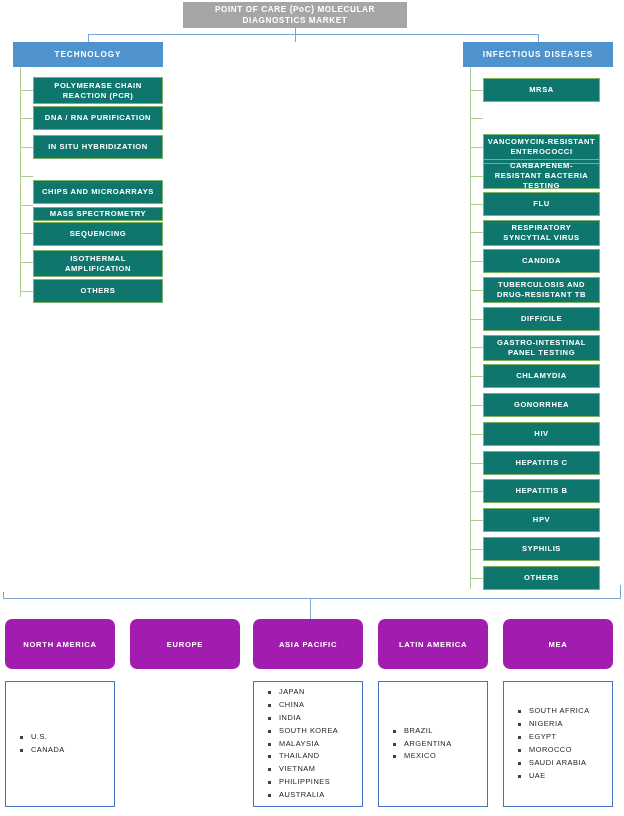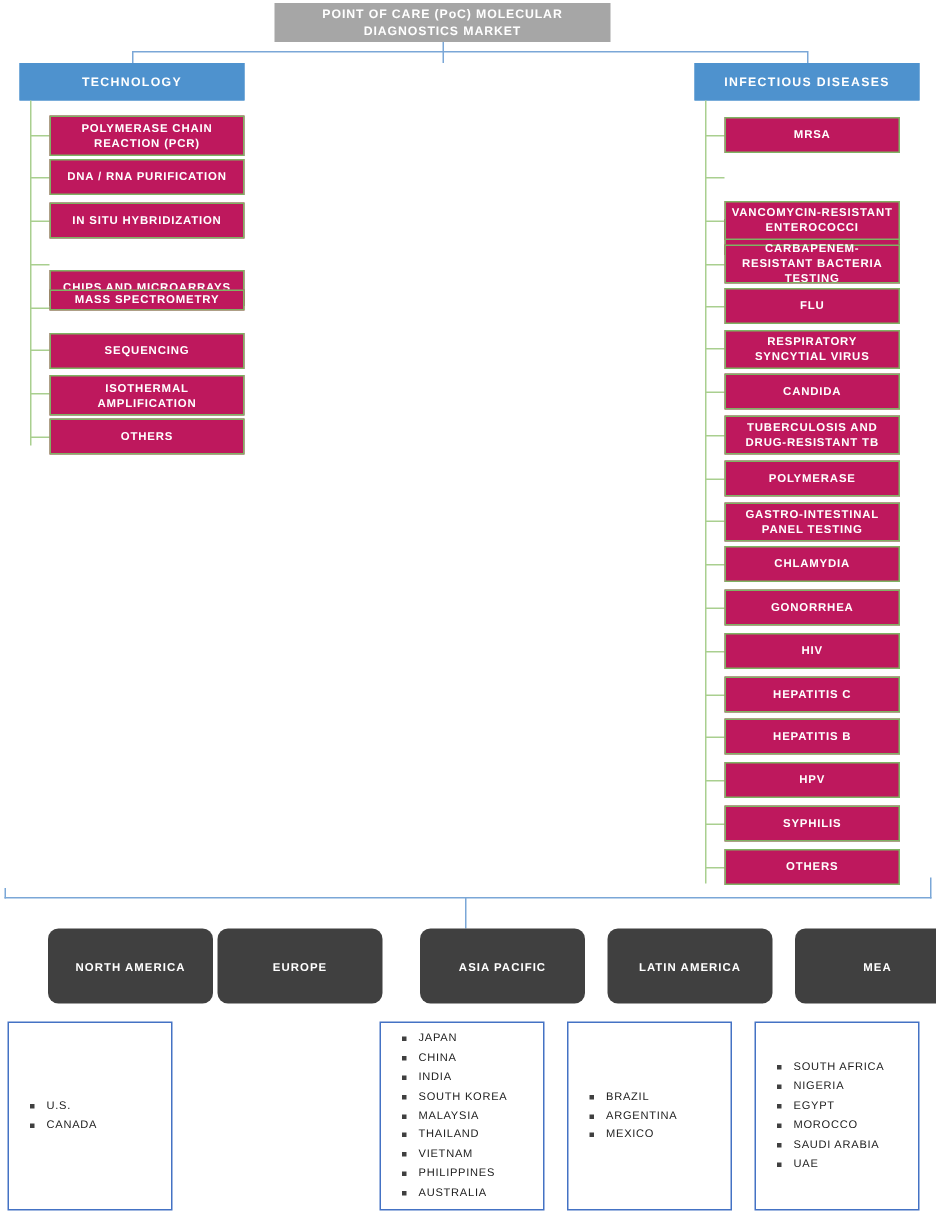--- a/index.html
+++ b/index.html
@@ -48,47 +48,46 @@
     letter-spacing: 0.9px;
     display: flex; align-items: center; justify-content: center;
     text-align: center;
   }
   #cat-technology { left: 13px; top: 42px; width: 150px; }
   #cat-infectious { left: 463px; top: 42px; width: 150px; }
 
   
   .leaf {
     position: absolute;
-    background: #be185d;
+    background: #0f766e;
     border: 1px solid #7fb363;
     color: #ffffff;
     font-size: 7.6px;
     font-weight: bold;
     letter-spacing: 0.55px;
     display: flex; align-items: center; justify-content: center;
     text-align: center;
     line-height: 1.3;
     padding: 0 3px;
   }
   .col-tech .leaf { left: 33px; width: 130px; }
   .col-inf  .leaf { left: 483px; width: 117px; }
 
   
   .region-head {
     position: absolute;
     top: 619px; width: 110px; height: 50px;
-    background: #404040;
+    background: #a21caf;
     border-radius: 7px;
     color: #ffffff;
     font-size: 7.6px;
     font-weight: bold;
     letter-spacing: 0.7px;
     display: flex; align-items: center; justify-content: center;
     text-align: center;
-    margin-left: 27px;
   }
   .region-body {
     position: absolute;
     top: 681px; width: 110px; height: 126px;
     background: #ffffff;
     border: 1.4px solid #4472c4;
     display: flex; align-items: center;
     padding-left: 14px;
   }
   .region-body ul { list-style: none; }
@@ -133,21 +132,21 @@
     <div class="gl gl-h" style="left:20px; top:176px; width:13px;"></div>
     <div class="gl gl-h" style="left:20px; top:205px; width:13px;"></div>
     <div class="gl gl-h" style="left:20px; top:233px; width:13px;"></div>
     <div class="gl gl-h" style="left:20px; top:262px; width:13px;"></div>
     <div class="gl gl-h" style="left:20px; top:291px; width:13px;"></div>
 
     <div class="leaf" style="top:77px; height:27px;">POLYMERASE CHAIN REACTION (PCR)</div>
     <div class="leaf" style="top:106px; height:24px;">DNA / RNA PURIFICATION</div>
     <div class="leaf" style="top:135px; height:24px;">IN SITU HYBRIDIZATION</div>
     <div class="leaf" style="top:164px; height:24px;margin-top:16px;">CHIPS AND MICROARRAYS</div>
-    <div class="leaf" style="top:193px; height:14px;">MASS SPECTROMETRY</div>
+    <div class="leaf" style="top:207px; height:14px;">MASS SPECTROMETRY</div>
     <div class="leaf" style="top:222px; height:24px;">SEQUENCING</div>
     <div class="leaf" style="top:250px; height:27px;">ISOTHERMAL AMPLIFICATION</div>
     <div class="leaf" style="top:279px; height:24px;">OTHERS</div>
   </div>
 
   <div class="col-inf">
     <div class="gl gl-v" style="left:470px; top:67px; height:522px;"></div>
 
     <div class="gl gl-h" style="left:470px; top:90px; width:13px;"></div>
     <div class="gl gl-h" style="left:470px; top:118px; width:13px;"></div>
@@ -169,39 +168,39 @@
     <div class="gl gl-h" style="left:470px; top:578px; width:13px;"></div>
 
     <div class="leaf" style="top:78px;  height:24px;">MRSA</div>
     <div class="leaf" style="top:106px; height:24px;margin-top:40px;">CLOSTRIDIUM  DIFFICILE</div>
     <div class="leaf" style="top:134px; height:26px;">VANCOMYCIN-RESISTANT ENTEROCOCCI</div>
     <div class="leaf" style="top:163px; height:26px;">CARBAPENEM-RESISTANT BACTERIA TESTING</div>
     <div class="leaf" style="top:192px; height:24px;">FLU</div>
     <div class="leaf" style="top:220px; height:26px;">RESPIRATORY SYNCYTIAL VIRUS</div>
     <div class="leaf" style="top:249px; height:24px;">CANDIDA</div>
     <div class="leaf" style="top:277px; height:26px;">TUBERCULOSIS AND DRUG-RESISTANT TB</div>
-    <div class="leaf" style="top:307px; height:24px;">POLYMERASE</div>
+    <div class="leaf" style="top:307px; height:24px;">DIFFICILE</div>
     <div class="leaf" style="top:335px; height:26px;">GASTRO-INTESTINAL PANEL TESTING</div>
     <div class="leaf" style="top:364px; height:24px;">CHLAMYDIA</div>
     <div class="leaf" style="top:393px; height:24px;">GONORRHEA</div>
     <div class="leaf" style="top:422px; height:24px;">HIV</div>
     <div class="leaf" style="top:451px; height:24px;">HEPATITIS  C</div>
     <div class="leaf" style="top:479px; height:24px;">HEPATITIS  B</div>
     <div class="leaf" style="top:508px; height:24px;">HPV</div>
     <div class="leaf" style="top:537px; height:24px;">SYPHILIS</div>
     <div class="leaf" style="top:566px; height:24px;">OTHERS</div>
   </div>
 
   <div class="ln ln-v" style="left:3px; top:592px; height:7px;"></div>
   <div class="ln ln-h" style="left:3px; top:598px; width:618px;"></div>
   <div class="ln ln-v" style="left:620px; top:585px; height:14px;"></div>
   <div class="ln ln-v" style="left:310px; top:598px; height:21px;"></div>
 
   <div class="region-head" style="left:5px;">NORTH AMERICA</div>
-  <div class="region-head" style="left:118px;">EUROPE</div>
+  <div class="region-head" style="left:130px;">EUROPE</div>
   <div class="region-head" style="left:253px;">ASIA PACIFIC</div>
   <div class="region-head" style="left:378px;">LATIN AMERICA</div>
   <div class="region-head" style="left:503px;">MEA</div>
 
   <div class="region-body" style="left:5px;">
     <ul>
       <li>U.S.</li>
       <li>CANADA</li>
     </ul>
   </div>

